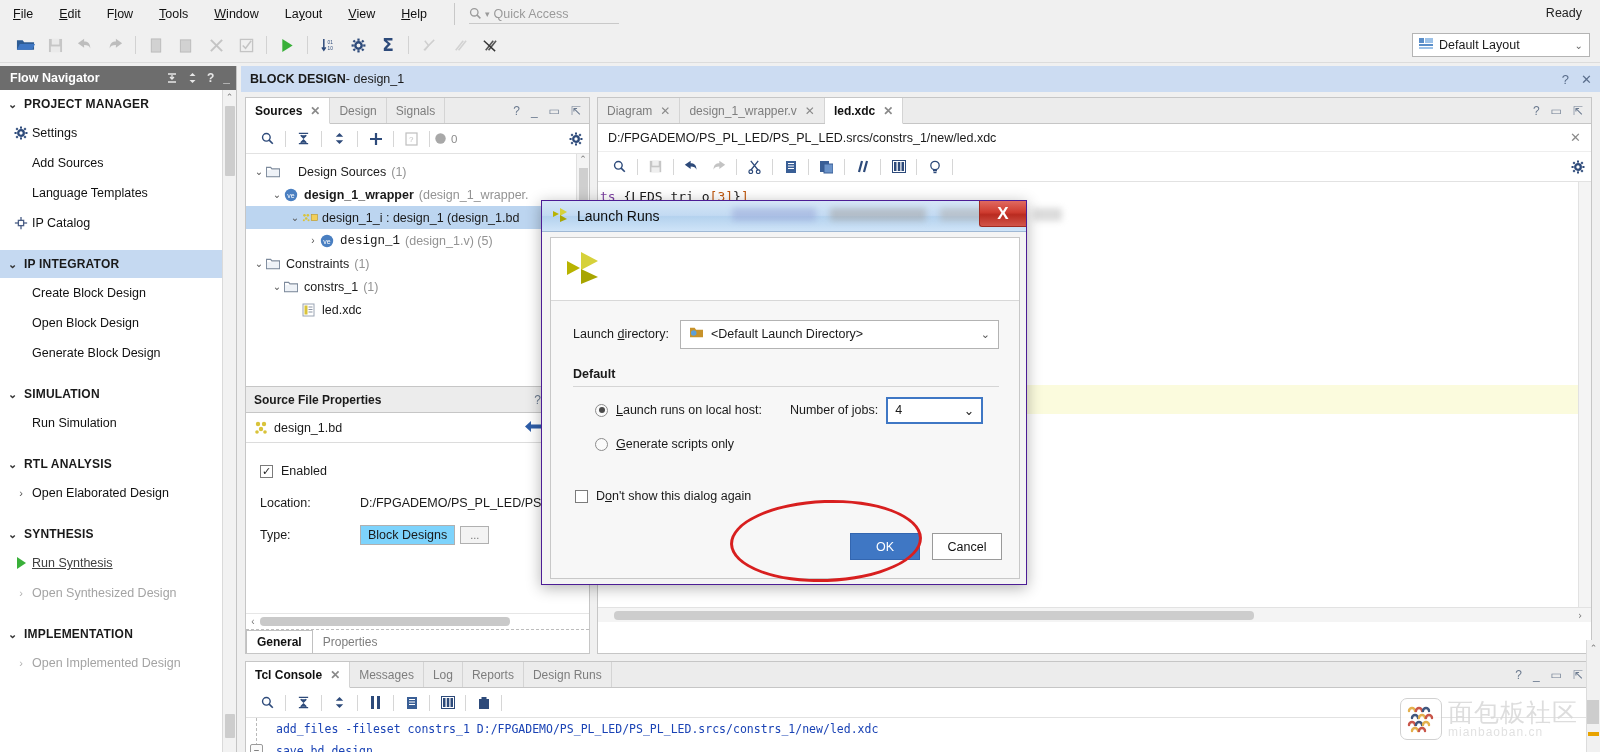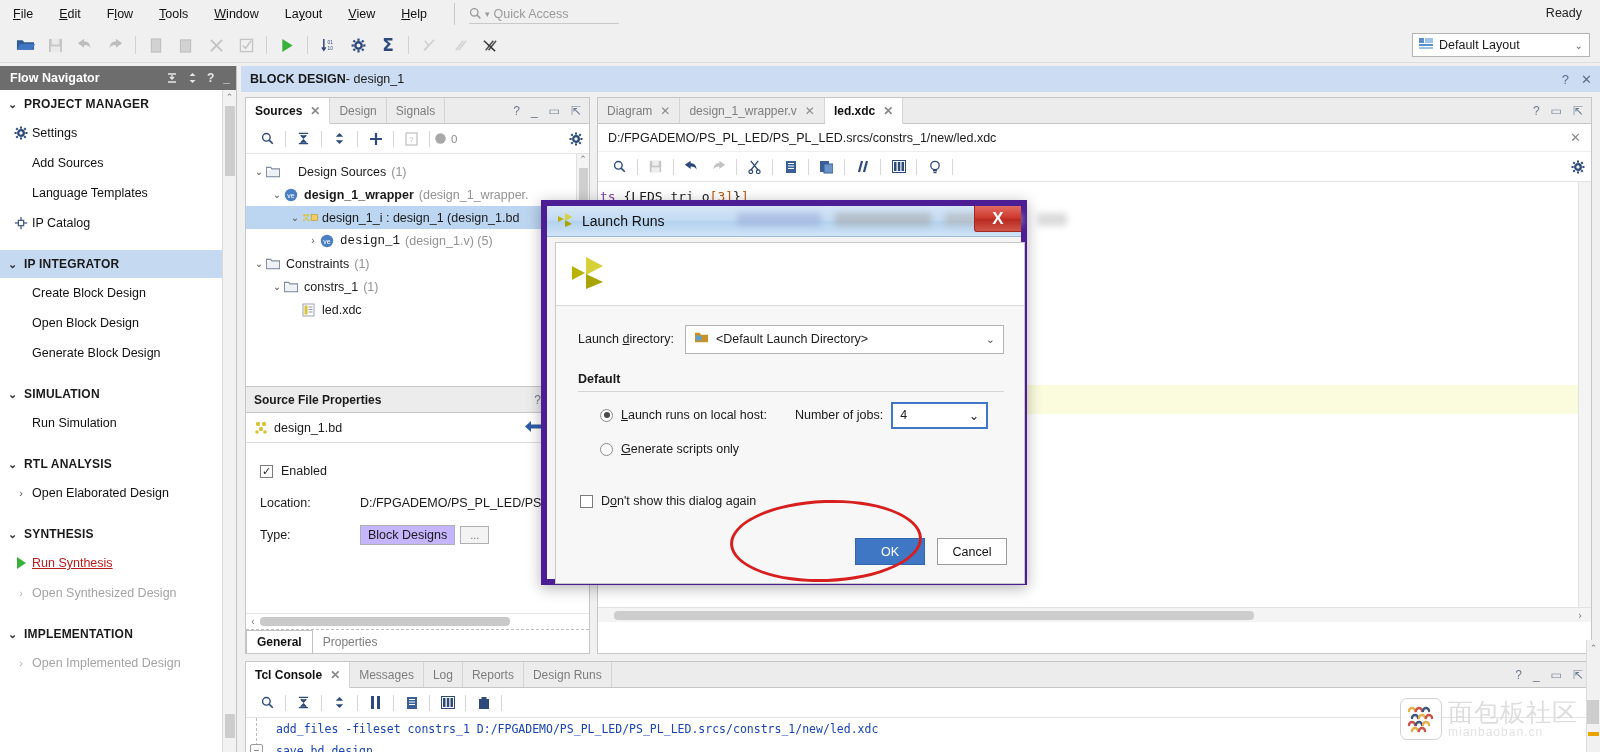--- a/index.html
+++ b/index.html
@@ -80,21 +80,21 @@
     font-size: 12px; font-weight: bold; letter-spacing: 0.2px; color: #1a1a1a;
   }
   .fn-group.active { background: #c5d9f1; }
   .fn-group .chev { width: 16px; color: #333; font-size: 11px; }
   .fn-item {
     display: flex; align-items: center; height: 30px; padding-left: 32px;
     font-size: 12.5px; color: #111;
   }
   .fn-item .ic { width: 22px; margin-left: -22px; display: flex; align-items: center; justify-content: center; }
   .fn-item.disabled { color: #a4a4a4; }
-  .fn-item.link { color: #b91c1c; text-decoration: underline; }
+  .fn-item.link { color: #404040; text-decoration: underline; }
   .fn-arrow { color: #555; font-size: 11px; margin-left: -22px; width: 22px; display:flex; align-items:center; justify-content:center;}
   .fn-arrow.disabled { color: #b0b0b0; }
   .play-tri {
     width: 0; height: 0; border-left: 9px solid #3ab03a;
     border-top: 6px solid transparent; border-bottom: 6px solid transparent;
   }
 
   
   .main {
     position: absolute; left: 237px; top: 66px; width: 1363px; height: 686px;
@@ -149,21 +149,21 @@
   
   #sfp-panel { left: 8px; top: 320px; width: 345px; height: 268px; }
   .sfp-title { height: 26px; background: #ececec; display: flex; align-items: center; padding: 0 8px; font-size: 12px; font-weight: bold; border-bottom: 1px solid #c6c6c6;}
   .sfp-title .sfp-icons { margin-left: auto; display: flex; gap: 11px; color: #6b7a8f; font-weight: normal; font-size: 12px;}
   .sfp-file { height: 30px; display: flex; align-items: center; padding: 0 8px; font-size: 12.5px; border-bottom: 1px solid #dcdcdc;}
   .sfp-file .navs { margin-left: auto; display: flex; align-items: center; gap: 10px; }
   .sfp-body { padding: 12px 0 0 14px; font-size: 12.5px; }
   .sfp-row { display: flex; align-items: center; height: 32px; }
   .sfp-row .lbl { width: 100px; }
   .chkbox { width: 13px; height: 13px; border: 1px solid #7b7b7b; background: #fff; display: inline-flex; align-items: center; justify-content: center; margin-right: 8px; font-size: 11px; color: #222; }
-  .sfp-type-box { border: 1px solid #b0b0b0; background: #c4b5fd; padding: 2px 7px; font-size: 12.5px; }
+  .sfp-type-box { border: 1px solid #b0b0b0; background: #7dd3fc; padding: 2px 7px; font-size: 12.5px; }
   .sfp-dots { border: 1px solid #b0b0b0; background: #f3f3f3; padding: 2px 9px; margin-left: 5px; color: #777; font-size: 11px; }
   .hscroll { position: absolute; left: 0; bottom: 24px; width: 100%; height: 16px; display: flex; align-items: center; border-top: 1px solid #e6e6e6;}
   .hscroll .harrow { width: 14px; text-align: center; color: #777; font-size: 10px; }
   .hthumb { height: 9px; background: #c9c9c9; border-radius: 4px; }
 
   
   #editor-panel { left: 360px; top: 31px; width: 995px; height: 557px; }
   .ed-path { height: 28px; display: flex; align-items: center; padding: 0 10px; font-size: 12.5px; border-bottom: 1px solid #eee; }
   .ed-path .xclose { margin-left: auto; color: #8a8a8a; font-size: 13px; }
   .ed-code {
@@ -182,21 +182,21 @@
   #tcl-panel { left: 8px; top: 595px; width: 1347px; height: 157px; }
   .tcl-body { position: relative; height: 98px; background: #fff; font-family: "DejaVu Sans Mono", monospace; font-size: 11.5px; overflow: hidden; }
   .tcl-gutter { position: absolute; left: 0; top: 0; width: 22px; height: 100%; }
   .tcl-line { height: 22px; line-height: 22px; padding-left: 30px; color: #1a43b5; white-space: pre; }
   .tcl-dash { position: absolute; left: 10px; width: 0; border-left: 1px dashed #b9b9b9; }
   .tcl-box { position: absolute; left: 4px; width: 13px; height: 13px; border: 1px solid #9a9a9a; background: #fbfbfb; color: #555; font-size: 9px; text-align: center; line-height: 11px; border-radius: 2px;}
 
   
   .overlay-dialog {
     position: absolute; left: 541px; top: 200px; width: 486px; height: 385px;
-    background: #f4f4f4; border: 6px solid #4c1d95;
+    background: #f4f4f4; border: 1px solid #4c1d95;
     box-shadow: 0 3px 14px rgba(0,0,0,0.30);
   }
   .dlg-titlebar {
     position: relative; height: 31px;
     background: linear-gradient(180deg, #d6e6f7 0%, #c2daf2 48%, #b4d2ee 52%, #cfe4f8 100%);
     display: flex; align-items: center; padding-left: 10px;
     border-bottom: 1px solid #9fb8d4;
   }
   .dlg-title { font-size: 14px; color: #0d0d0d; margin-left: 8px; }
   .dlg-ghost {

